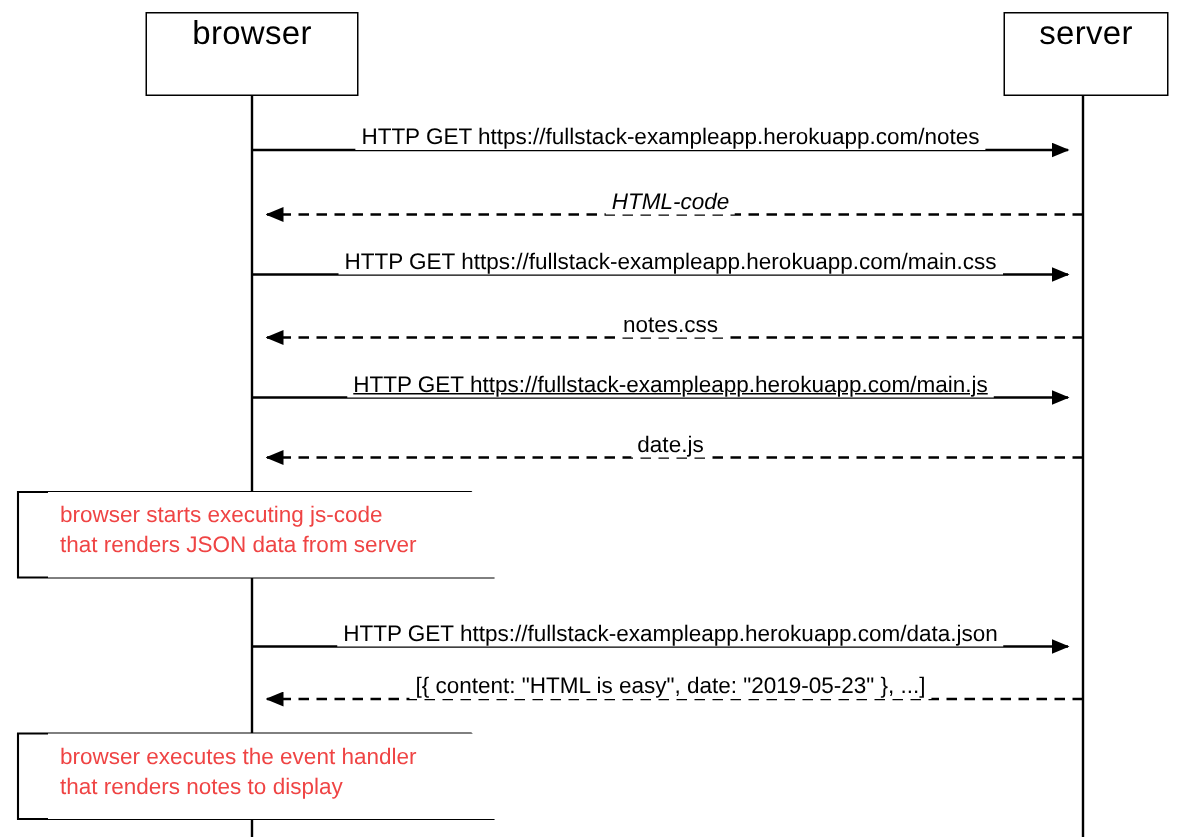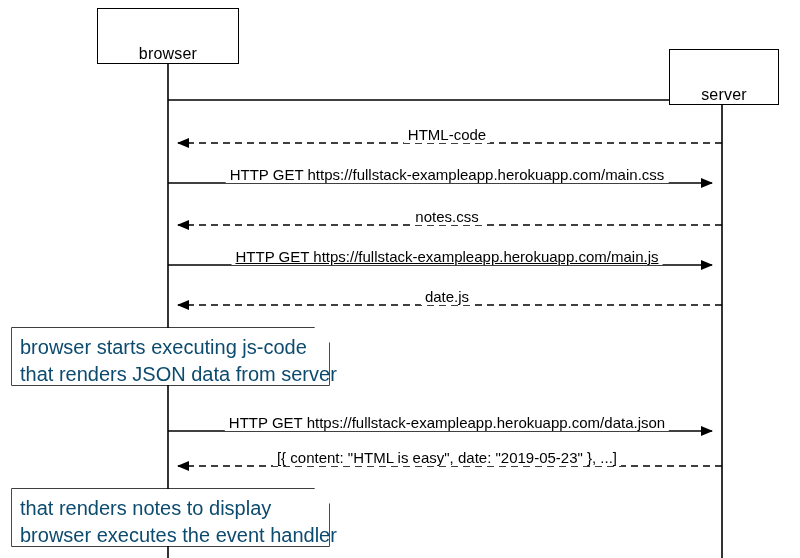--- a/index.html
+++ b/index.html
@@ -21,44 +21,45 @@
     position: absolute;
     top: 0;
     left: 0;
   }
   .participant-box {
     position: absolute;
     background: #ffffff;
     border: 1px solid #000000;
     box-sizing: border-box;
     display: flex;
-    align-items: flex-end;
+    align-items: flex-start;
     justify-content: center;
-    font-size: 16px;
+    font-size: 22px;
     color: #000000;
     letter-spacing: 0.2px;
   }
   .msg-label {
     position: absolute;
     font-size: 15px;
     color: #000000;
     background: #ffffff;
     padding: 0 4px;
     white-space: nowrap;
     text-align: center;
     transform: translateX(-50%);
   }
   .note-box {
     position: absolute;
     box-sizing: border-box;
     background: #ffffff;
-    font-size: 20px;
-    color: #0c4a6e;
+    font-size: 15px;
+    color: #ef4444;
     line-height: 1.35;
     padding: 6px 8px 6px 8px;
+    margin-left: 20px;
   }
   .note-line {
     display: block;
     white-space: nowrap;
   }
 </style>
 </head>
 <body>
 
 <div id="diagram">
@@ -111,34 +112,35 @@
     </g>
     <g>
       <path d="M12,489 L314,489 L329,504 L329,546 L12,546 Z" fill="#ffffff" stroke="#000000" stroke-width="1.4"></path>
       <path d="M314,489 L314,504 L329,504" fill="none" stroke="#000000" stroke-width="1.4"></path>
     </g>
   </svg>
 
   <div class="participant-box" style="left:97px; top:8px; width:142px; height:56px;">
     <span>browser</span>
   </div>
-  <div class="participant-box" style="left:669px; top:8px; width:110px; height:56px;margin-top:41px;">
+  <div class="participant-box" style="left:669px; top:8px; width:110px; height:56px;">
     <span>server</span>
   </div>
 
-  <div class="msg-label" style="left:447px; top:126px;">HTML-code</div>
+  <div class="msg-label" style="left:447px; top:83px;">HTTP GET https://fullstack-exampleapp.herokuapp.com/notes</div>
+  <div class="msg-label" style="left:447px; top:126px;font-style:italic;">HTML-code</div>
   <div class="msg-label" style="left:447px; top:166px;text-align:center;">HTTP GET https://fullstack-exampleapp.herokuapp.com/main.css</div>
   <div class="msg-label" style="left:447px; top:208px;">notes.css</div>
   <div class="msg-label" style="left:447px; top:248px;text-decoration:underline;">HTTP GET https://fullstack-exampleapp.herokuapp.com/main.js</div>
   <div class="msg-label" style="left:447px; top:288px;">date.js</div>
   <div class="msg-label" style="left:447px; top:414px;">HTTP GET https://fullstack-exampleapp.herokuapp.com/data.json</div>
   <div class="msg-label" style="left:447px; top:449px;">[{ content: "HTML is easy", date: "2019-05-23" }, ...]</div>
 
   <div class="note-box" style="left:12px; top:328px; width:317px; height:57px;">
     <span class="note-line">browser starts executing js-code</span>
     <span class="note-line">that renders JSON data from server</span>
   </div>
   <div class="note-box" style="left:12px; top:489px; width:317px; height:57px;">
+    <span class="note-line">browser executes the event handler</span>
     <span class="note-line">that renders notes to display</span>
-    <span class="note-line">browser executes the event handler</span>
   </div>
 
 </div>
 
 </body></html>

